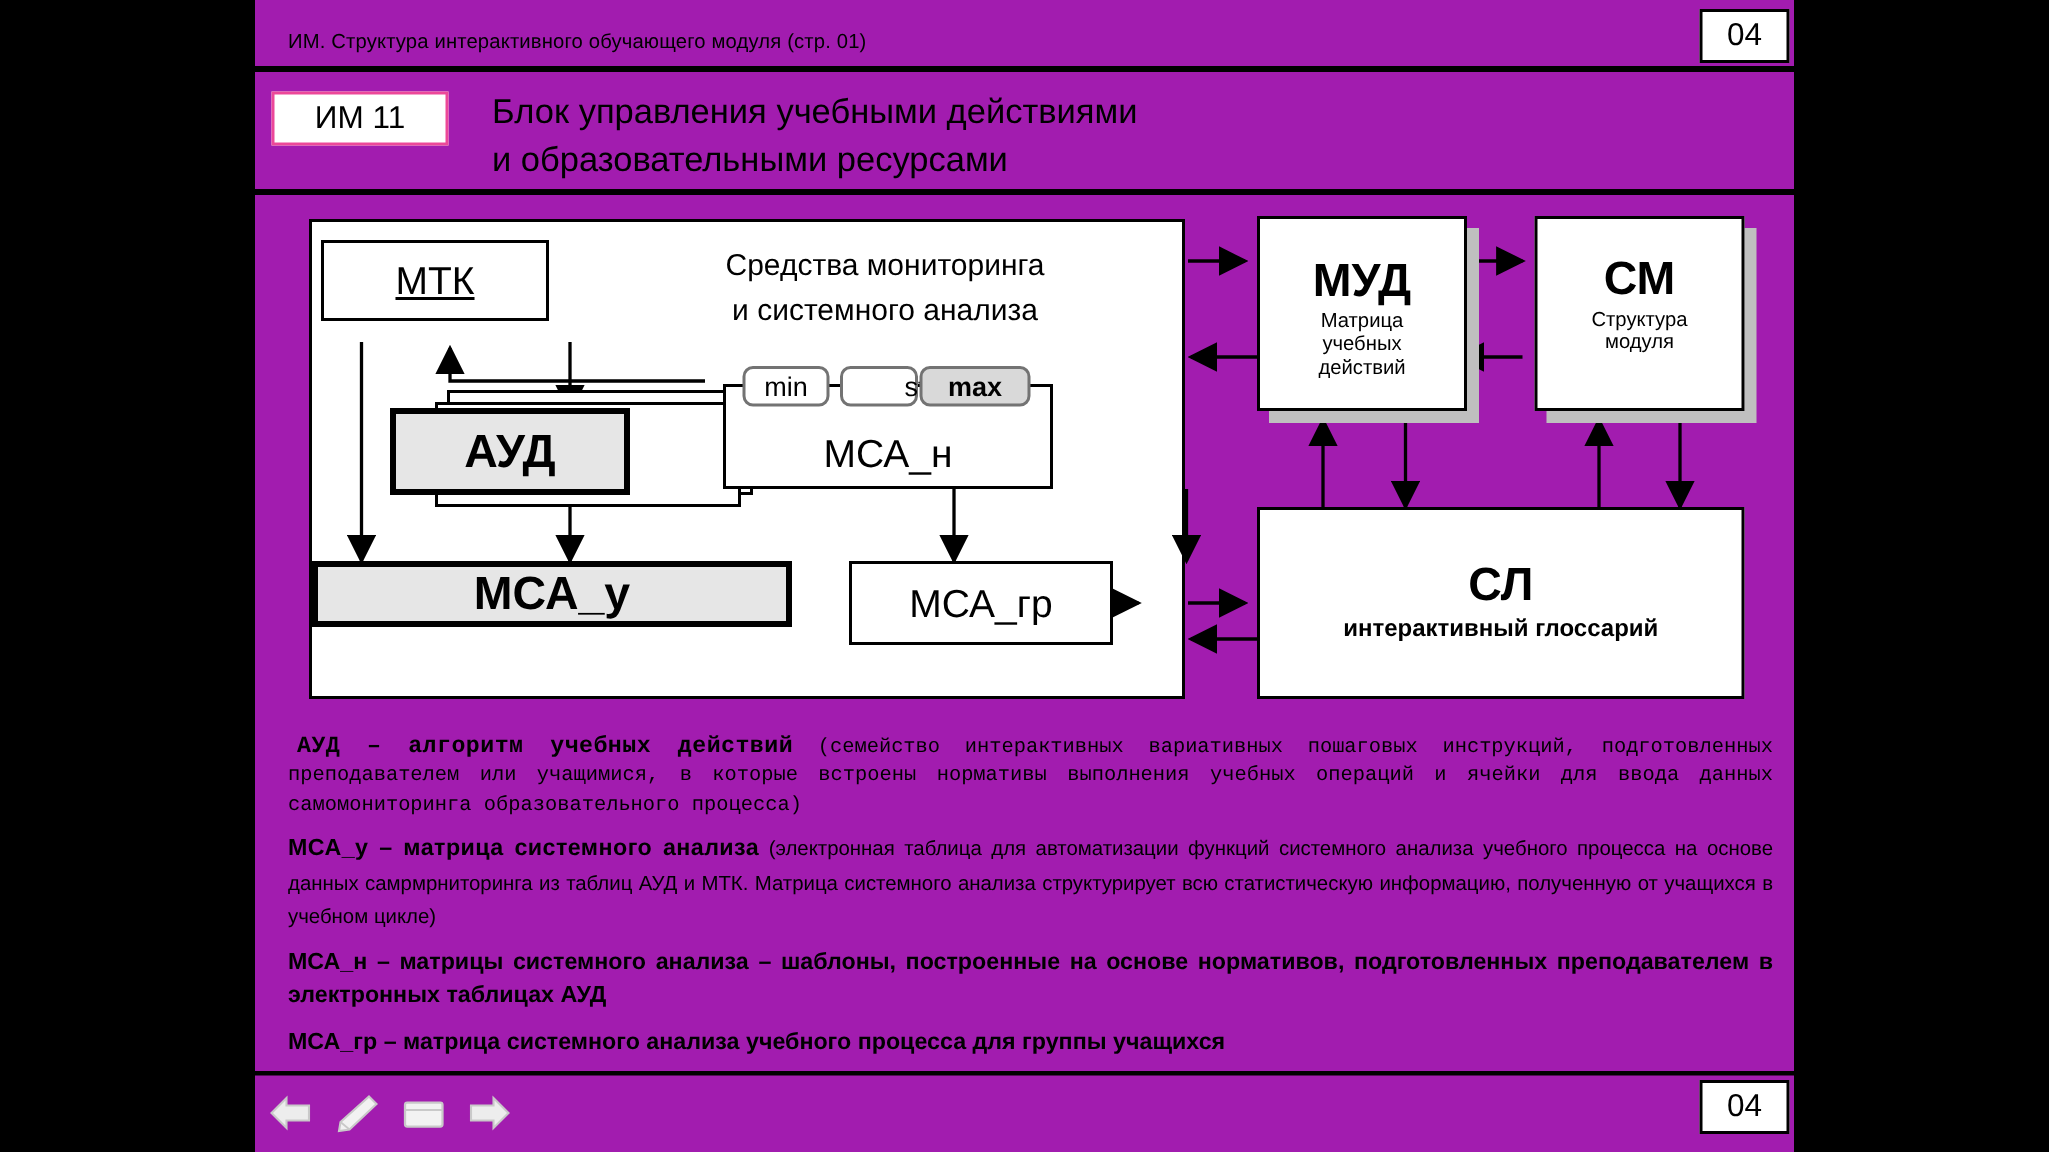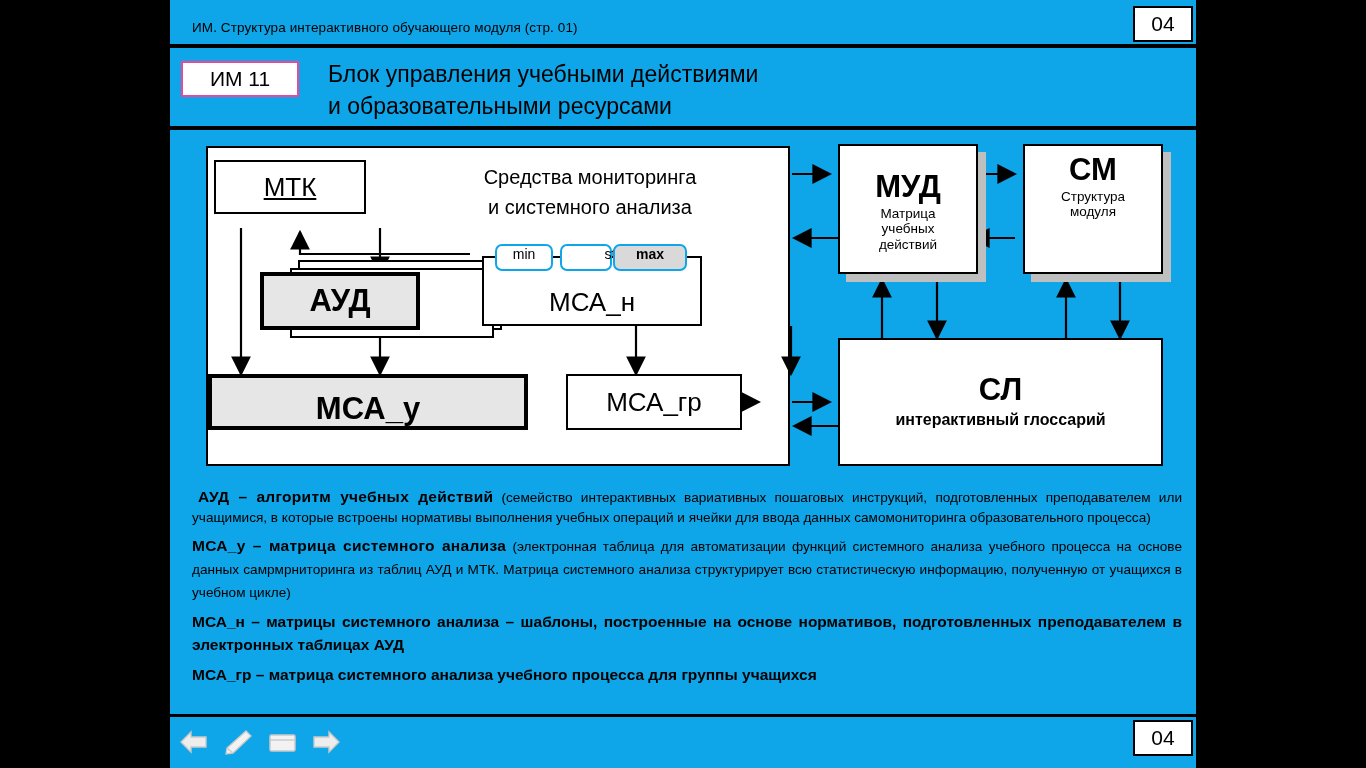--- a/index.html
+++ b/index.html
@@ -6,21 +6,21 @@
     margin: 0; padding: 0;
     width: 1366px; height: 768px;
     background: #000000;
     font-family: "Liberation Sans", sans-serif;
     overflow: hidden;
   }
   #slide {
     position: absolute;
     left: 170px; top: 0;
     width: 1026px; height: 768px;
-    background: #0ea5e9;
+    background: #a21caf;
   }
   
   .hdr-title {
     position: absolute; left: 22px; top: 20px;
     font-size: 13.5px; color: #000;
     letter-spacing: .1px; white-space: nowrap;
   }
   .rule {
     position: absolute; left: 0; width: 1026px;
     background: #000;
@@ -87,45 +87,45 @@
   }
   .ghost {
     position: absolute;
     box-sizing: border-box;
     border: 2px solid #000;
     background: #fff;
   }
   .pill {
     position: absolute;
     box-sizing: border-box;
-    border: 2px solid #0ea5e9;
+    border: 2px solid #737373;
     border-radius: 7px;
     background: #fff;
-    display: flex; align-items: flex-start; justify-content: center;
-    font-size: 14px; color: #000;
+    display: flex; align-items: flex-end; justify-content: center;
+    font-size: 18px; color: #000;
   }
   .pill.sel { background: #d9d9d9; font-weight: bold; }
   .lbl {
     position: absolute;
     color: #000;
     text-align: center;
   }
   .mon-title { font-size: 20px; line-height: 30px; white-space: pre-line; }
 
   svg.wires { position: absolute; left: 0; top: 0; width: 1026px; height: 346px; }
 
   
   #notes {
     position: absolute; left: 22px; top: 486px;
     width: 990px; color: #000;
   }
   .para { margin-bottom: 8px; }
   .para .head { font-weight: bold; font-size: 15.5px; }
   .para .rest { font-size: 13.6px; }
-  .para.p1 { text-align: justify; font-size: 13.6px; line-height: 1.42; text-indent: 6px; }
+  .para.p1 { text-align: justify; font-size: 13.6px; line-height: 1.42; text-indent: 6px; font-family: Liberation Mono, monospace; }
   .para.p2 { text-align: justify; line-height: 1.42; }
   .para.p3 { text-align: justify; line-height: 1.44; font-weight: bold; font-size: 15.5px; }
   .para.p4 { line-height: 1.44; font-weight: bold; font-size: 15.5px; }
   .para.p1 .head, .para.p2 .head { letter-spacing: .3px; }
 
   
   #nav { position: absolute; left: 8px; top: 728px; width: 220px; height: 34px; }
   #nav .slot { position: absolute; top: 0; width: 34px; height: 30px; }
   #nav svg { display: block; }
 </style>
@@ -214,38 +214,38 @@
     <div class="pill" style="left:325px; top:110px; width:58px; height:27px;">
       <span>min</span>
     </div>
     <div class="pill" style="left:390px; top:110px; width:23px; height:27px;padding-left:48px;">
       <span>st</span>
     </div>
     <div class="pill sel" style="left:443px; top:110px; width:74px; height:27px;">
       <span>max</span>
     </div>
 
-    <div class="box thick shade" style="left:38px; top:240px; width:320px; height:56px;justify-content:flex-end;">
+    <div class="box thick shade" style="left:38px; top:240px; width:320px; height:44px;">
       <span class="t2">МСА_у</span>
     </div>
 
     <div class="box" style="left:396px; top:240px; width:176px; height:56px;">
       <span class="t1">МСА_гр</span>
     </div>
 
     <div class="shadow" style="left:676px; top:18px; width:140px; height:130px;"></div>
     <div class="box" style="left:668px; top:10px; width:140px; height:130px; justify-content:flex-start; padding-top:25px;">
       <span class="t2">МУД</span>
       <span class="sub" style="white-space:pre-line;">Матрица
 учебных
 действий</span>
     </div>
 
     <div class="shadow" style="left:861px; top:18px; width:140px; height:130px;"></div>
-    <div class="box" style="left:853px; top:10px; width:140px; height:130px; justify-content:flex-start; padding-top:8px;">
+    <div class="box" style="left:853px; top:10px; width:140px; height:130px; justify-content:flex-start; padding-top:24px;">
       <span class="t2">СМ</span>
       <span class="sub" style="white-space:pre-line;">Структура
 модуля</span>
     </div>
 
     <div class="box" style="left:668px; top:204px; width:325px; height:128px;">
       <span class="t2">СЛ</span>
       <span class="sub" style="font-size:16px; font-weight:bold; margin-top:4px;">интерактивный глоссарий</span>
     </div>
 

